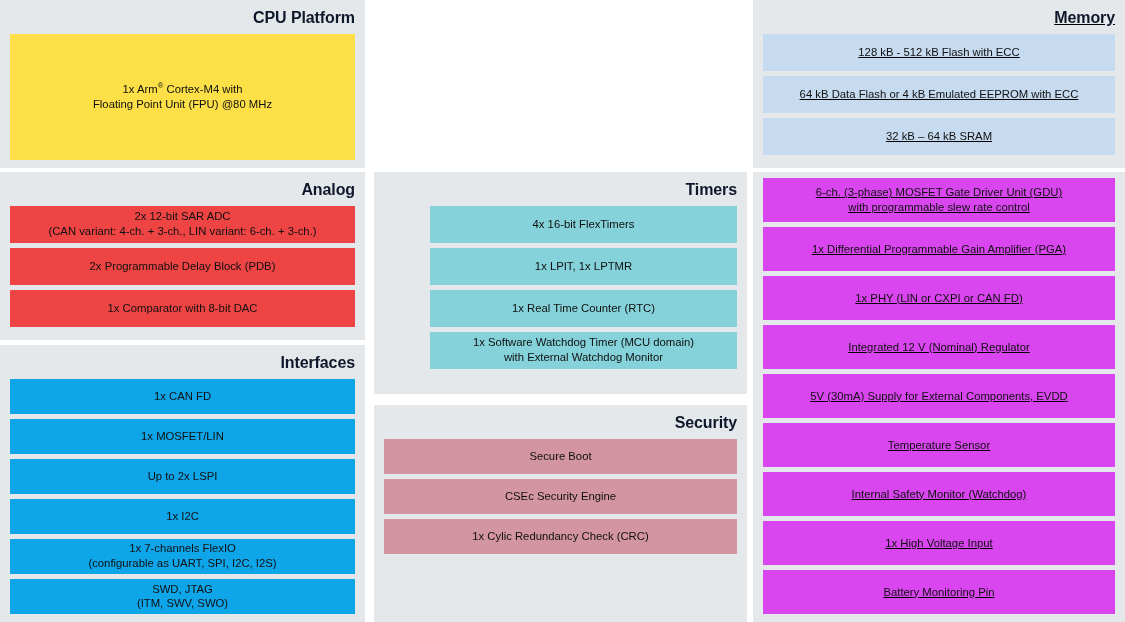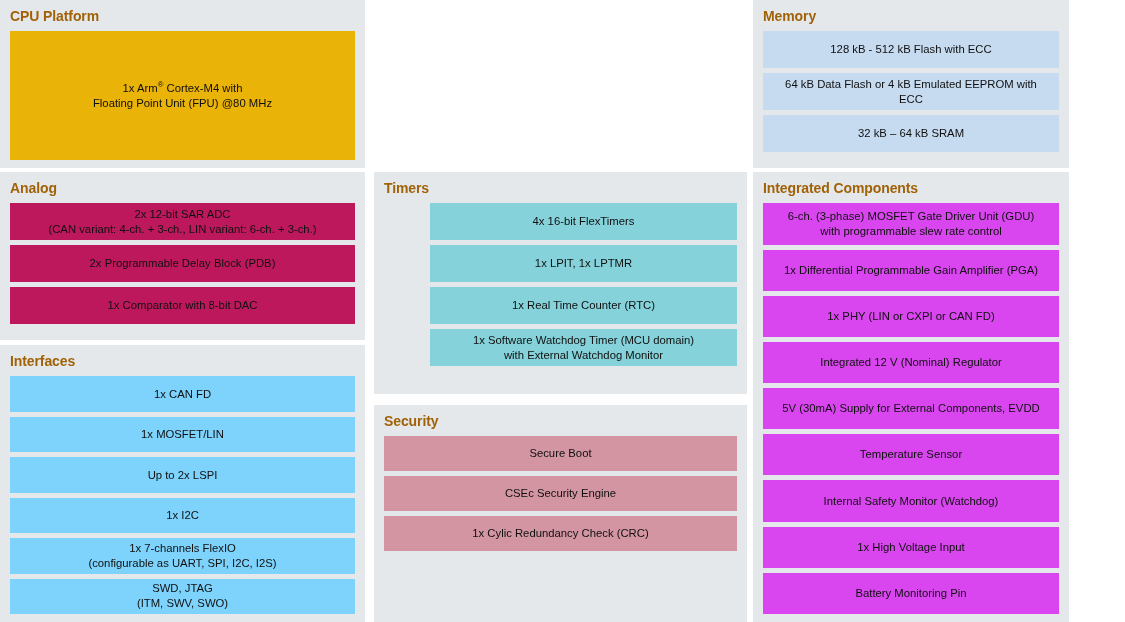--- a/index.html
+++ b/index.html
@@ -22,34 +22,34 @@
   }
 
   
   .column {
     display: flex;
     flex-direction: column;
     height: 622px;
   }
   .col-left   { width: 371px; padding-right: 6px; }
   .col-mid    { width: 382px; padding-right: 6px; padding-left: 3px; }
-  .col-right  { width: 316px; }
+  .col-right  { width: 372px; text-decoration: underline; }
 
   
   .panel {
     background: #e4e8eb;
     padding: 6px 10px 8px 10px;
     display: flex;
     flex-direction: column;
   }
   .panel-title {
-    text-align: left;
+    text-align: right;
     font-weight: bold;
-    font-size: 14px;
-    color: #a16207;
+    font-size: 16px;
+    color: #0f172a;
     letter-spacing: -0.1px;
     padding: 3px 0 7px 0;
     line-height: 1.1;
   }
 
   .blocks {
     display: flex;
     flex-direction: column;
     gap: 5px;
     flex: 1 1 auto;
@@ -61,24 +61,24 @@
     justify-content: center;
     text-align: center;
     font-size: 11.3px;
     color: #101010;
     line-height: 1.32;
     padding: 4px 18px;
   }
   .block .l2 { display: block; text-align: center; }
 
   
-  .cpu-block        { background: #eab308; }
+  .cpu-block        { background: #fde047; }
   .mem-block        { background: #c6dbf0; }
-  .analog-block     { background: #be185d; }
-  .iface-block      { background: #7dd3fc; }
+  .analog-block     { background: #ef4444; }
+  .iface-block      { background: #0ea5e9; }
   .timer-block      { background: #85d2da; margin-left: 46px; }
   .sec-block        { background: #d395a2; }
   .integ-block      { background: #d946ef; }
 
   
   .panel-cpu    { height: 168px; }
   .panel-cpu .cpu-block { flex: 1 1 auto; }
 
   .panel-memory { height: 168px; }
   .panel-memory .mem-block { height: 37px; }
@@ -221,21 +221,20 @@
         <div class="block mem-block">
           <span>64 kB Data Flash or 4 kB Emulated EEPROM with ECC</span>
         </div>
         <div class="block mem-block">
           <span>32 kB – 64 kB SRAM</span>
         </div>
       </div>
     </div>
 
     <div class="panel panel-integrated">
-      <div class="panel-title">Integrated Components</div>
       <div class="blocks">
         <div class="block integ-block">
           <span>
             <span class="l1">6-ch. (3-phase) MOSFET Gate Driver Unit (GDU)</span>
             <span class="l2">with programmable slew rate control</span>
           </span>
         </div>
         <div class="block integ-block">
           <span>1x Differential Programmable Gain Amplifier (PGA)</span>
         </div>

